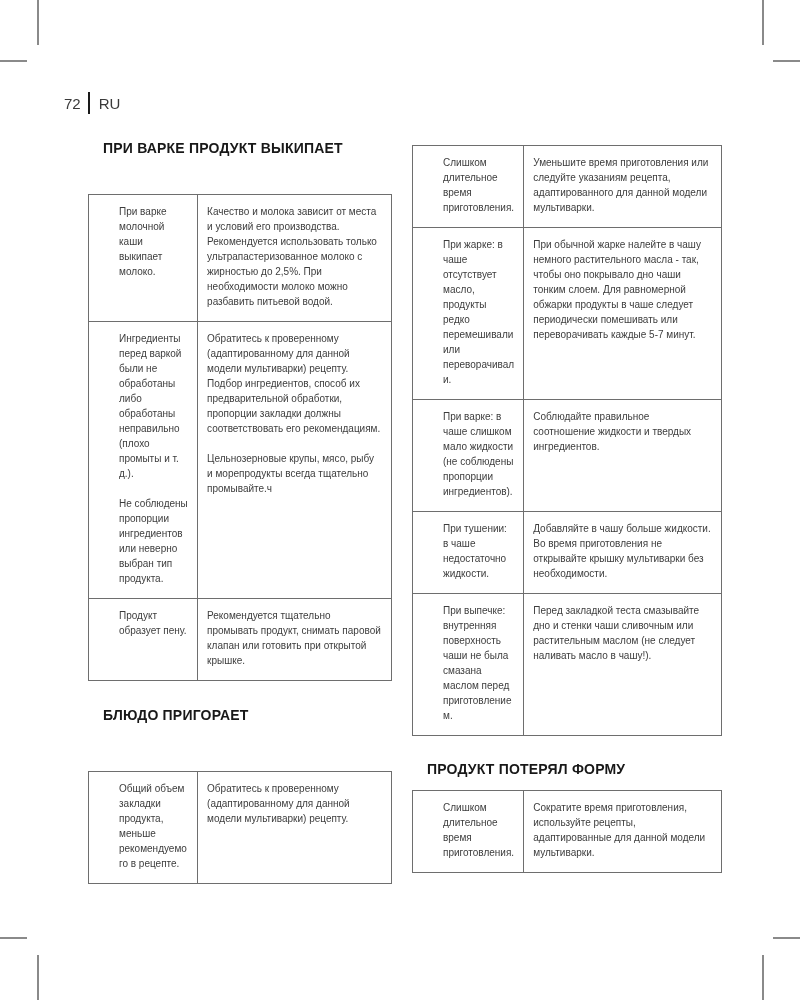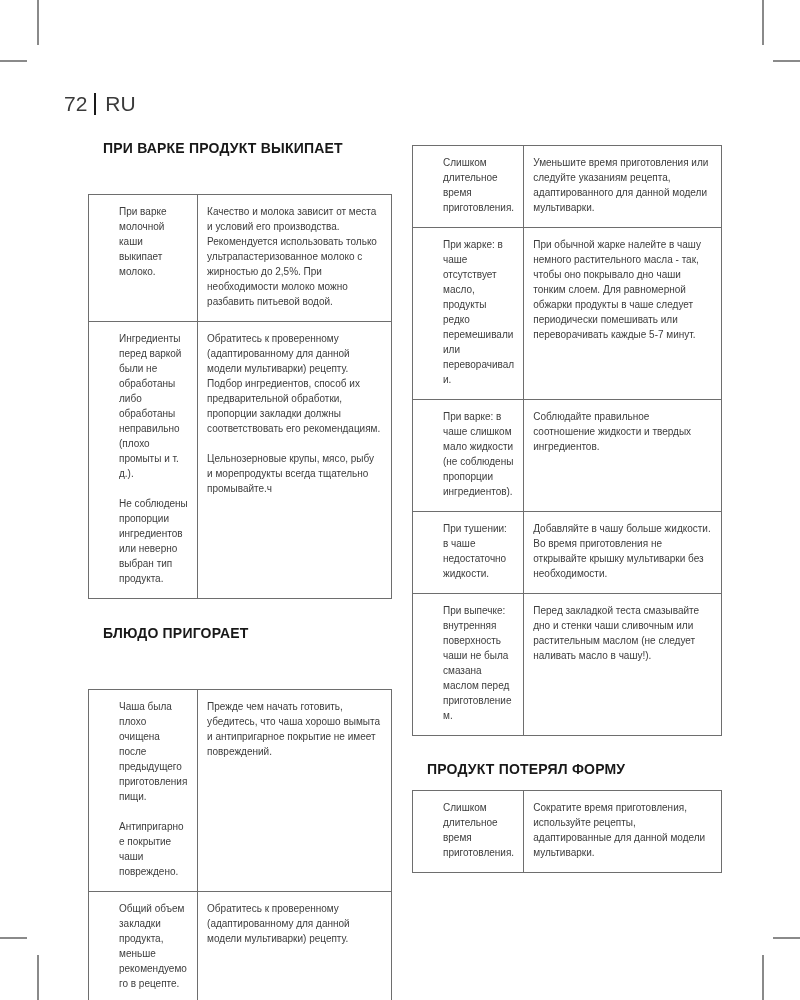--- a/index.html
+++ b/index.html
@@ -23,21 +23,21 @@
   .crop.tr-h { left: 773px; top: 60px; }
   .crop.bl-v { left: 37px; top: 955px; }
   .crop.bl-h { left: 0; top: 937px; }
   .crop.br-v { left: 762px; top: 955px; }
   .crop.br-h { left: 773px; top: 937px; }
   
   .page-header {
     position: absolute;
     left: 64px; top: 92px;
     display: flex; align-items: center;
-    font-size: 21px; color: #3a3a3a;
+    font-size: 15px; color: #3a3a3a;
   }
   .page-header .divider {
     width: 2px; height: 22px; background: #1a1a1a;
     margin: 0 9px 0 7px;
   }
   
   .col-left  { position: absolute; left: 88px;  top: 140px; width: 304px; }
   .col-right { position: absolute; left: 412px; top: 145px; width: 310px; }
   
   .section-title {
@@ -96,33 +96,31 @@
           <td>Качество и молока зависит от места и условий его производства. Рекомендуется использовать только ультрапастеризованное молоко с жирностью до 2,5%. При необходимости молоко можно разбавить питьевой водой.</td>
         </tr>
         <tr>
           <td class="c1">Ингредиенты перед варкой были не обработаны либо обработаны неправильно (плохо промыты и т. д.).
 
 Не соблюдены пропорции ингредиентов или неверно выбран тип продукта.</td>
           <td>Обратитесь к проверенному (адаптированному для данной модели мультиварки) рецепту. Подбор ингредиентов, способ их предварительной обработки, пропорции закладки должны соответствовать его рекомендациям.
 
 Цельнозерновые крупы, мясо, рыбу и морепродукты всегда тщательно промывайте.ч</td>
         </tr>
+        <tr>
+          <td class="c1">Продукт образует пену.</td>
+          <td>Рекомендуется тщательно промывать продукт, снимать паровой клапан или готовить при открытой крышке.</td>
+        </tr>
       </tbody>
     </table>
 
     <div class="section-title second">БЛЮДО ПРИГОРАЕТ</div>
 
     <table class="tbl">
       <tbody>
-        <tr>
-          <td class="c1">Чаша была плохо очищена после предыдущего приготовления пищи.
-
-Антипригарное покрытие чаши повреждено.</td>
-          <td>Прежде чем начать готовить, убедитесь, что чаша хорошо вымыта и антипригарное покрытие не имеет повреждений.</td>
-        </tr>
         <tr>
           <td class="c1">Общий объем закладки продукта, меньше рекомендуемого в рецепте.</td>
           <td>Обратитесь к проверенному (адаптированному для данной модели мультиварки) рецепту.</td>
         </tr>
       </tbody>
     </table>
   </div>
 
   <div class="col-right">
     <table class="tbl">

